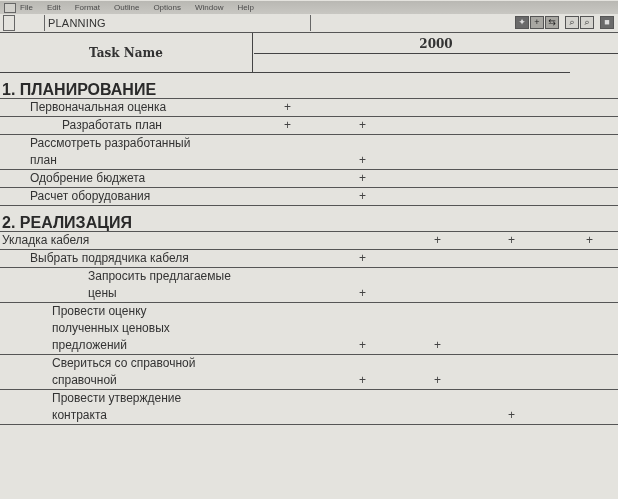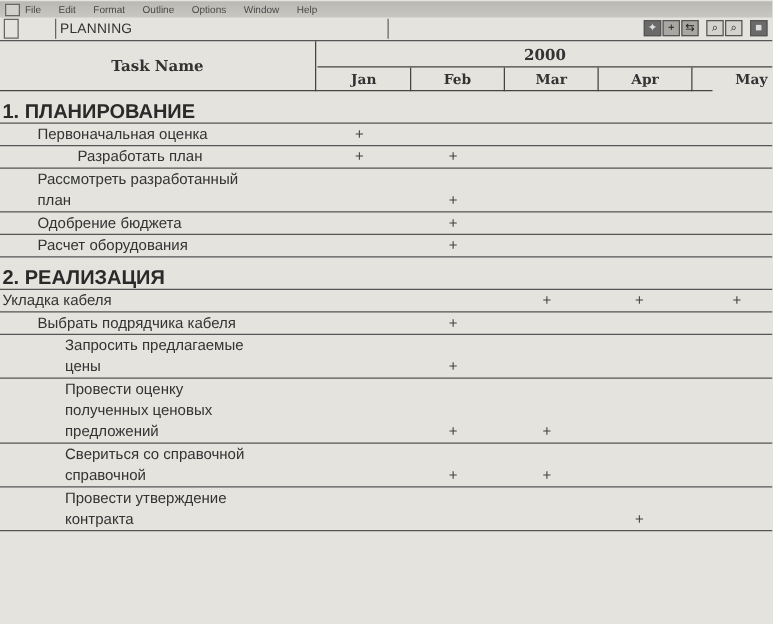--- a/index.html
+++ b/index.html
@@ -84,27 +84,20 @@
     <div class="tb mid">⇆</div>
     <div class="tb light gap">⌕</div>
     <div class="tb light">⌕</div>
     <div class="tb dark gap">■</div>
   </div>
 </div>
 
 <div class="header">
   <div class="taskname">Task Name</div>
   <div class="year">2000</div>
-  <div class="months">
-    <div class="month">Jan</div>
-    <div class="month">Feb</div>
-    <div class="month">Mar</div>
-    <div class="month">Apr</div>
-    <div class="month">May</div>
-  </div>
 </div>
 
 <div class="grid" id="grid">
     <div class="row section">
       <div class="label" style="padding-left: 2px;">1. ПЛАНИРОВАНИЕ</div>
     </div>
     <div class="row">
       <div class="label" style="padding-left: 30px;">
         <div>Первоначальная оценка</div>
       </div>
@@ -147,21 +140,21 @@
       <span class="plus" style="left: 508px; top: 2px;">+</span>
       <span class="plus" style="left: 586px; top: 2px;">+</span>
     </div>
     <div class="row">
       <div class="label" style="padding-left: 30px;">
         <div>Выбрать подрядчика кабеля</div>
       </div>
       <span class="plus" style="left: 359px; top: 2px;">+</span>
     </div>
     <div class="row">
-      <div class="label" style="padding-left: 52px;">
+      <div class="label" style="padding-left: 52px; margin-left: 36px;">
         <div>Запросить предлагаемые</div>
         <div>цены</div>
       </div>
       <span class="plus" style="left: 359px; top: 19px;">+</span>
     </div>
     <div class="row">
       <div class="label" style="padding-left: 52px;">
         <div>Провести оценку</div>
         <div>полученных ценовых</div>
         <div>предложений</div>

